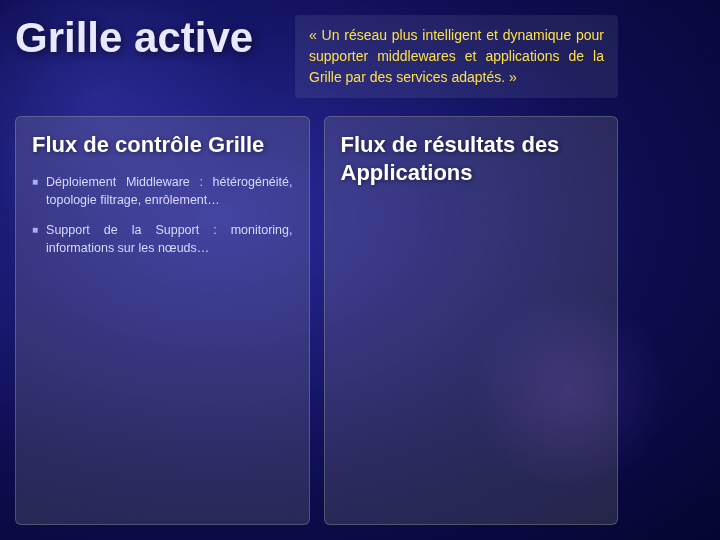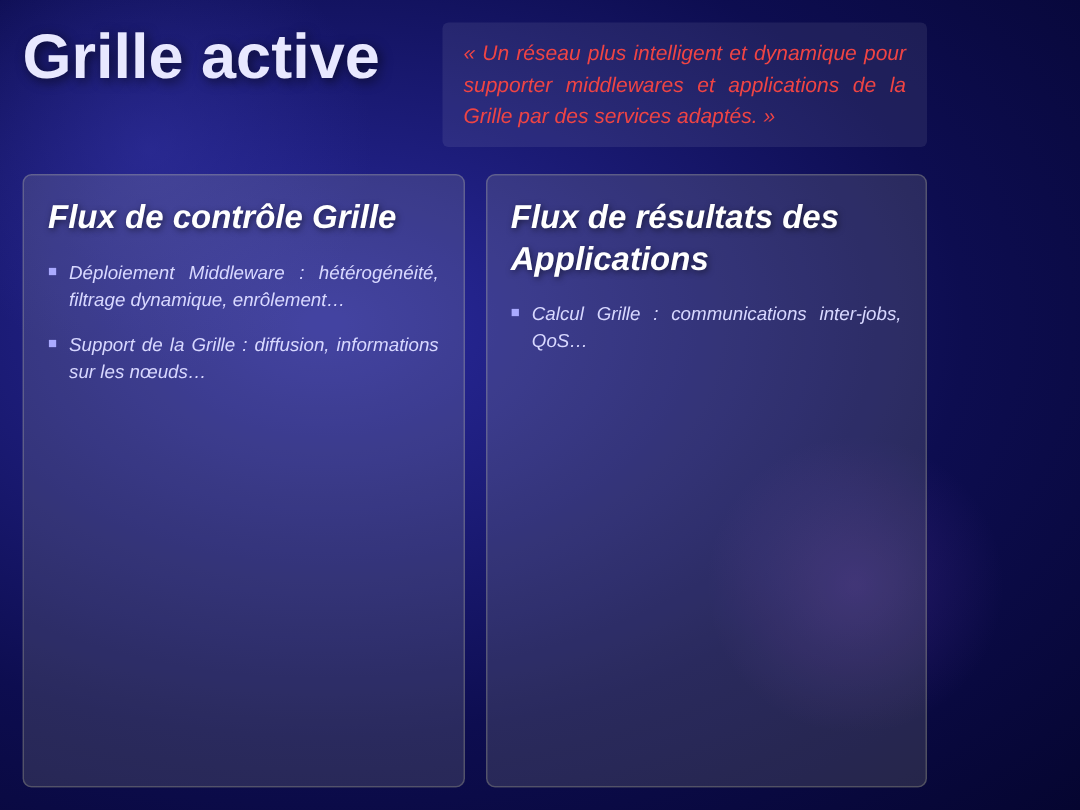--- a/index.html
+++ b/index.html
@@ -77,32 +77,30 @@
 
     .quote-section {
       flex: 1;
       background: rgba(255,255,255,0.08);
       border-radius: 4px;
       padding: 10px 14px;
     }
 
     .quote-text {
       font-size: 14px;
-      color: #ef4444;
-      font-style: italic;
+      color: #fde047;
       line-height: 1.5;
       text-align: justify;
     }
 
     
     .panels {
       display: flex;
       gap: 14px;
       flex: 1;
-      font-style: italic;
     }
 
     .panel {
       flex: 1;
       background: rgba(255,255,200,0.12);
       border-radius: 6px;
       padding: 14px 16px;
       border: 1px solid rgba(255,255,180,0.2);
     }
 
@@ -161,33 +159,29 @@
     </div>
   </div>
 
   <div class="panels">
 
     <div class="panel">
       <h2 class="panel-title">Flux de contrôle Grille</h2>
       <ul class="bullet-list">
         <li>
 
-          <span>Déploiement Middleware : hétérogénéité, filtrage dynamique, enrôlement…</span>
+          <span>Déploiement Middleware : hétérogénéité, topologie filtrage, enrôlement…</span>
         </li>
         <li>
 
-          <span>Support de la Grille : diffusion, informations sur les nœuds…</span>
+          <span>Support de la Support : monitoring, informations sur les nœuds…</span>
         </li>
       </ul>
     </div>
 
     <div class="panel">
       <h2 class="panel-title">Flux de résultats des Applications</h2>
       <ul class="bullet-list right-panel">
-        <li>
-
-          <span>Calcul Grille : communications inter-jobs, QoS…</span>
-        </li>
       </ul>
     </div>
 
   </div>
 </div>
 
 </body></html>

